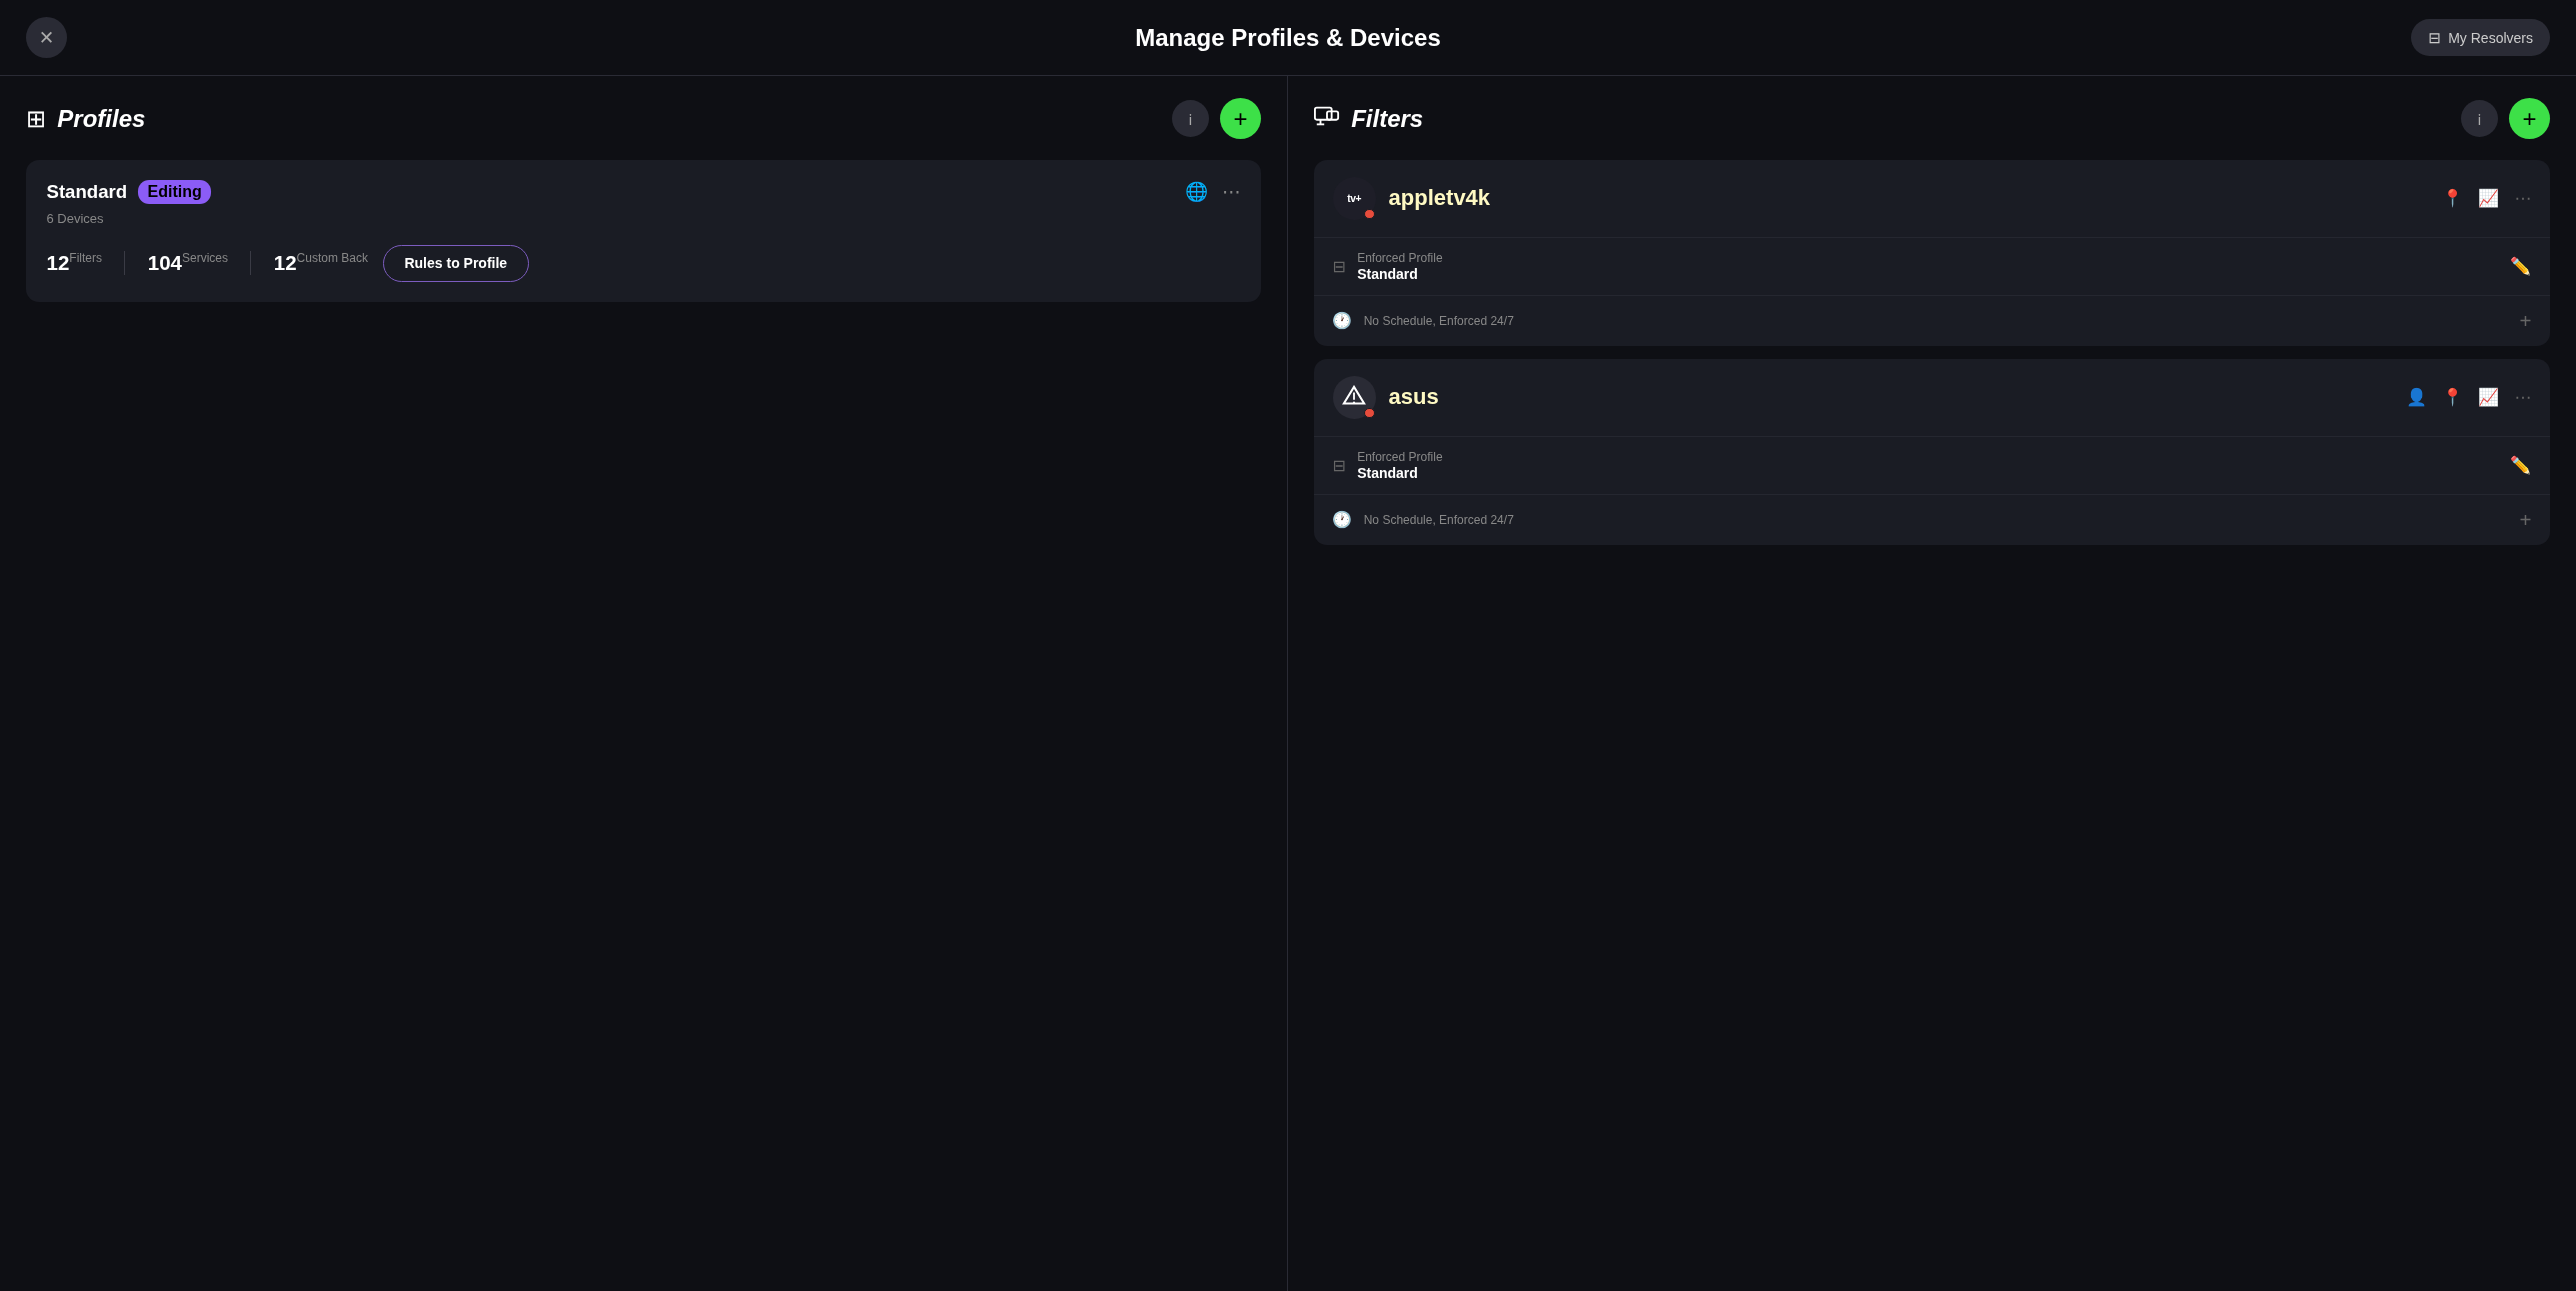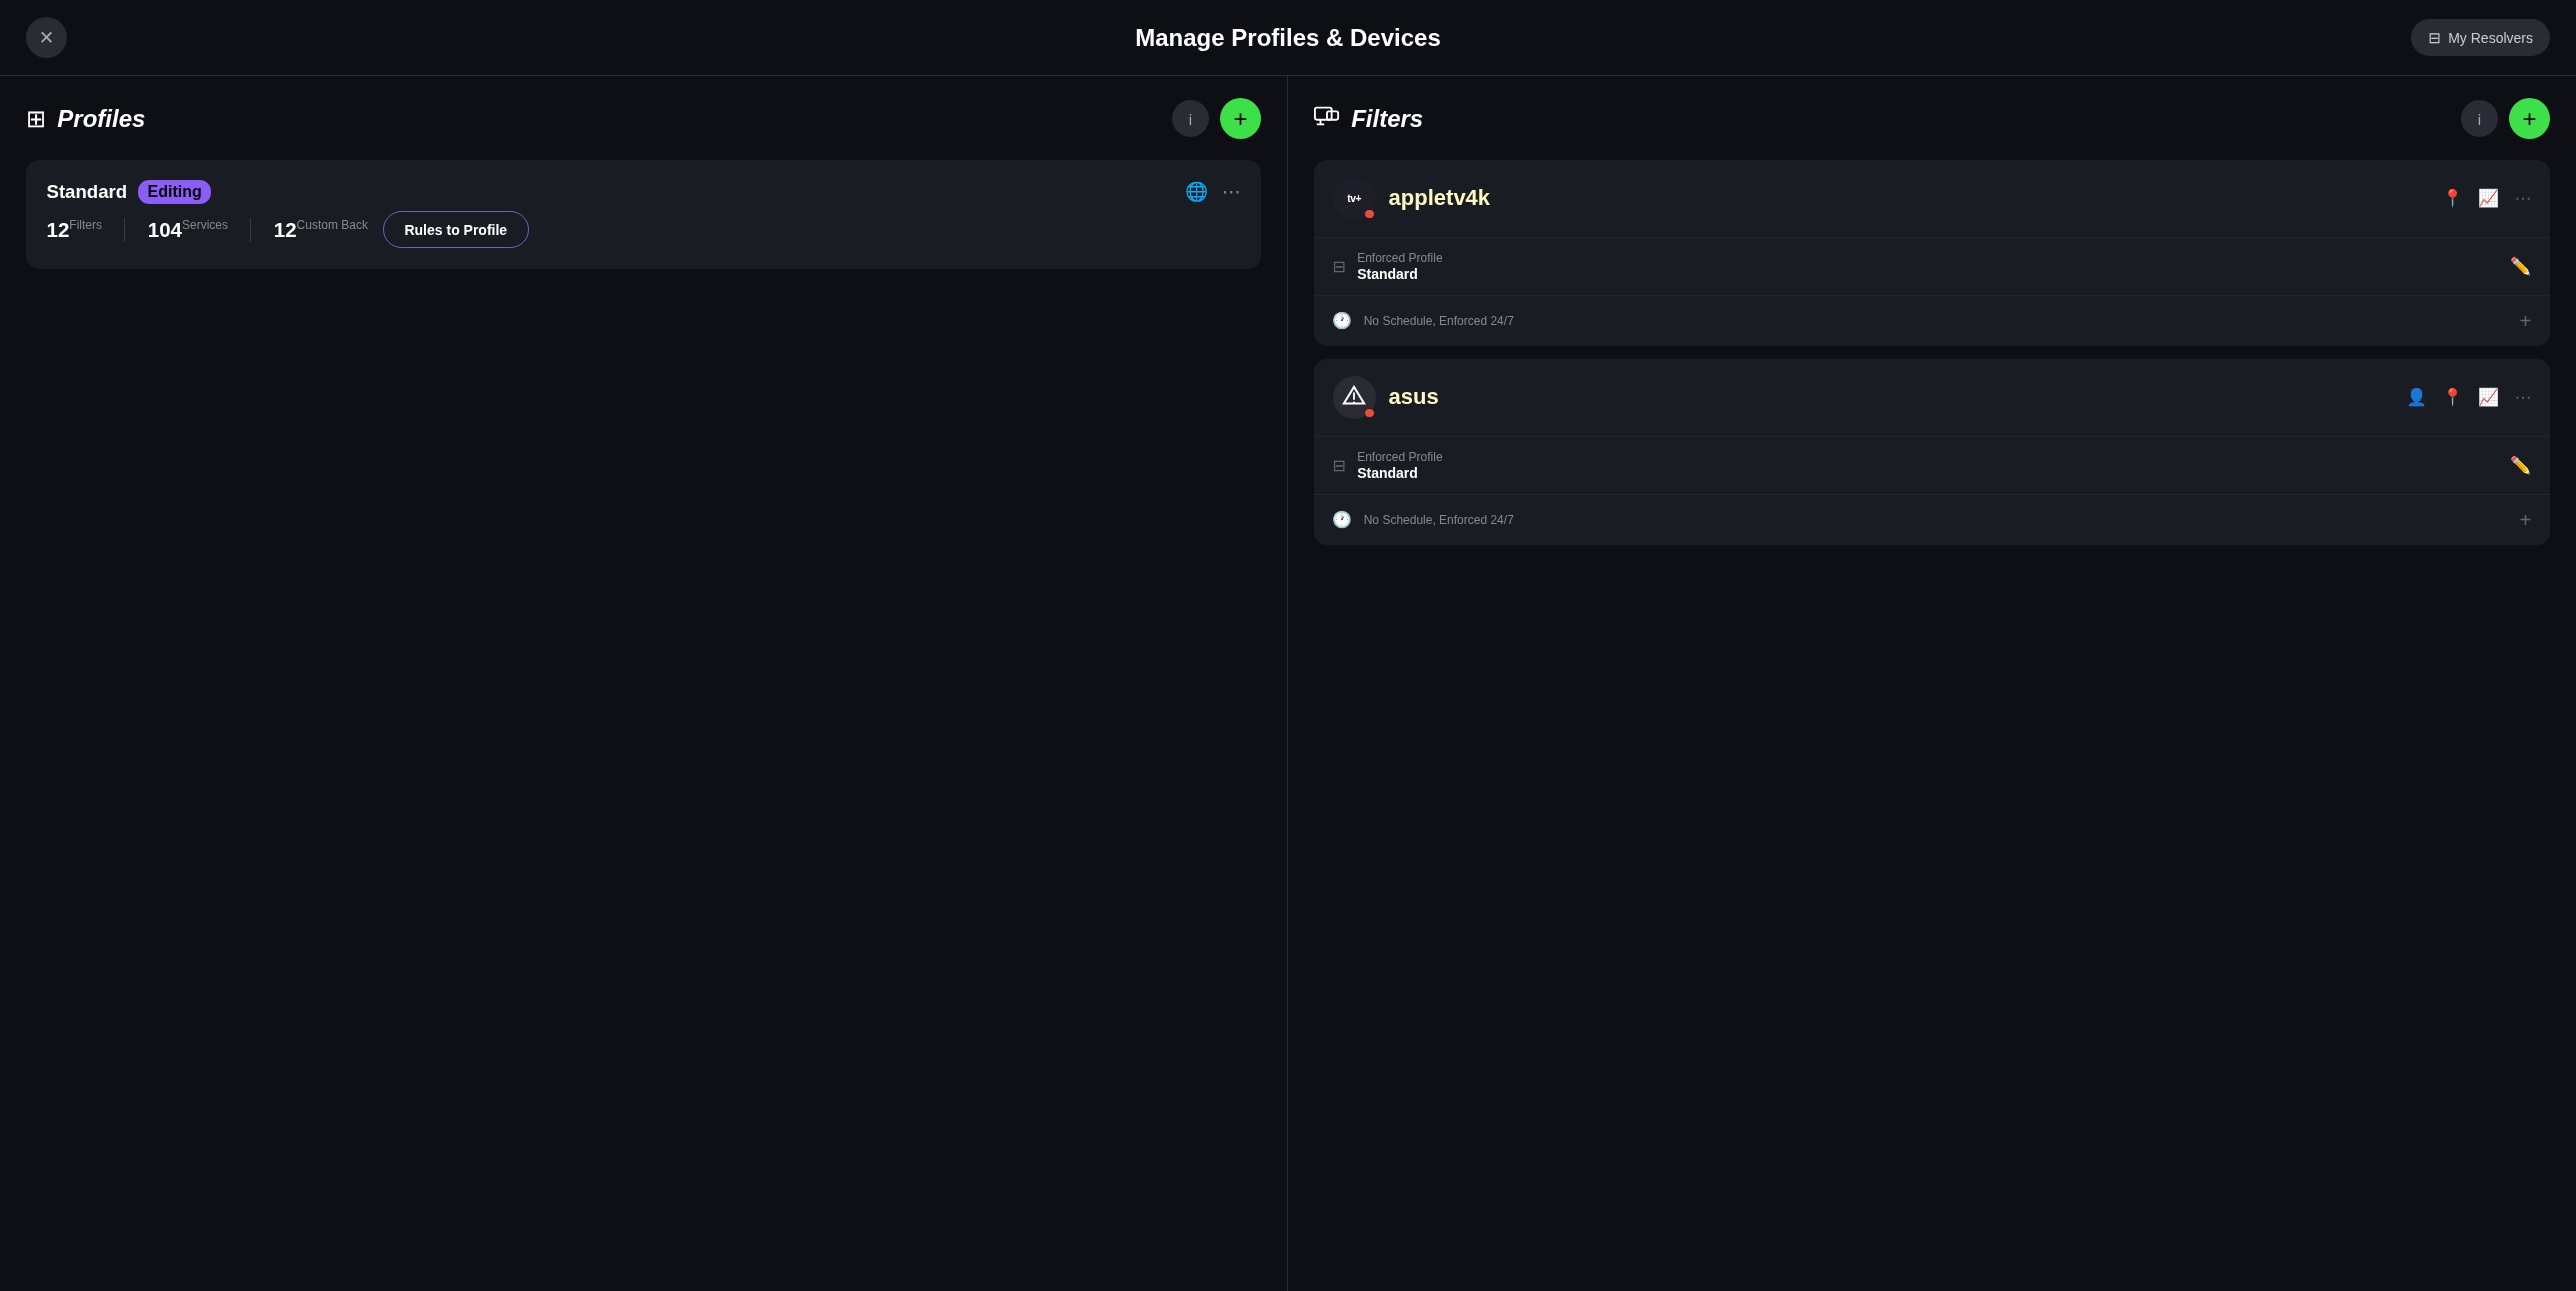--- a/index.html
+++ b/index.html
@@ -373,20 +373,21 @@
         </div>
         <div class="profile-card-icons">
           <button class="icon-btn">
             <span>🌐</span>
           </button>
           <button class="icon-btn">
             <span>⋯</span>
           </button>
         </div>
       </div>
+      <div class="profile-devices">6 Devices</div>
       <div class="profile-stats">
         <div class="stat-item">
           <span class="stat-number">12</span>
           <span class="stat-label">Filters</span>
         </div>
         <div class="stat-item">
           <span class="stat-number">104</span>
           <span class="stat-label">Services</span>
         </div>
         <div class="stat-item">

